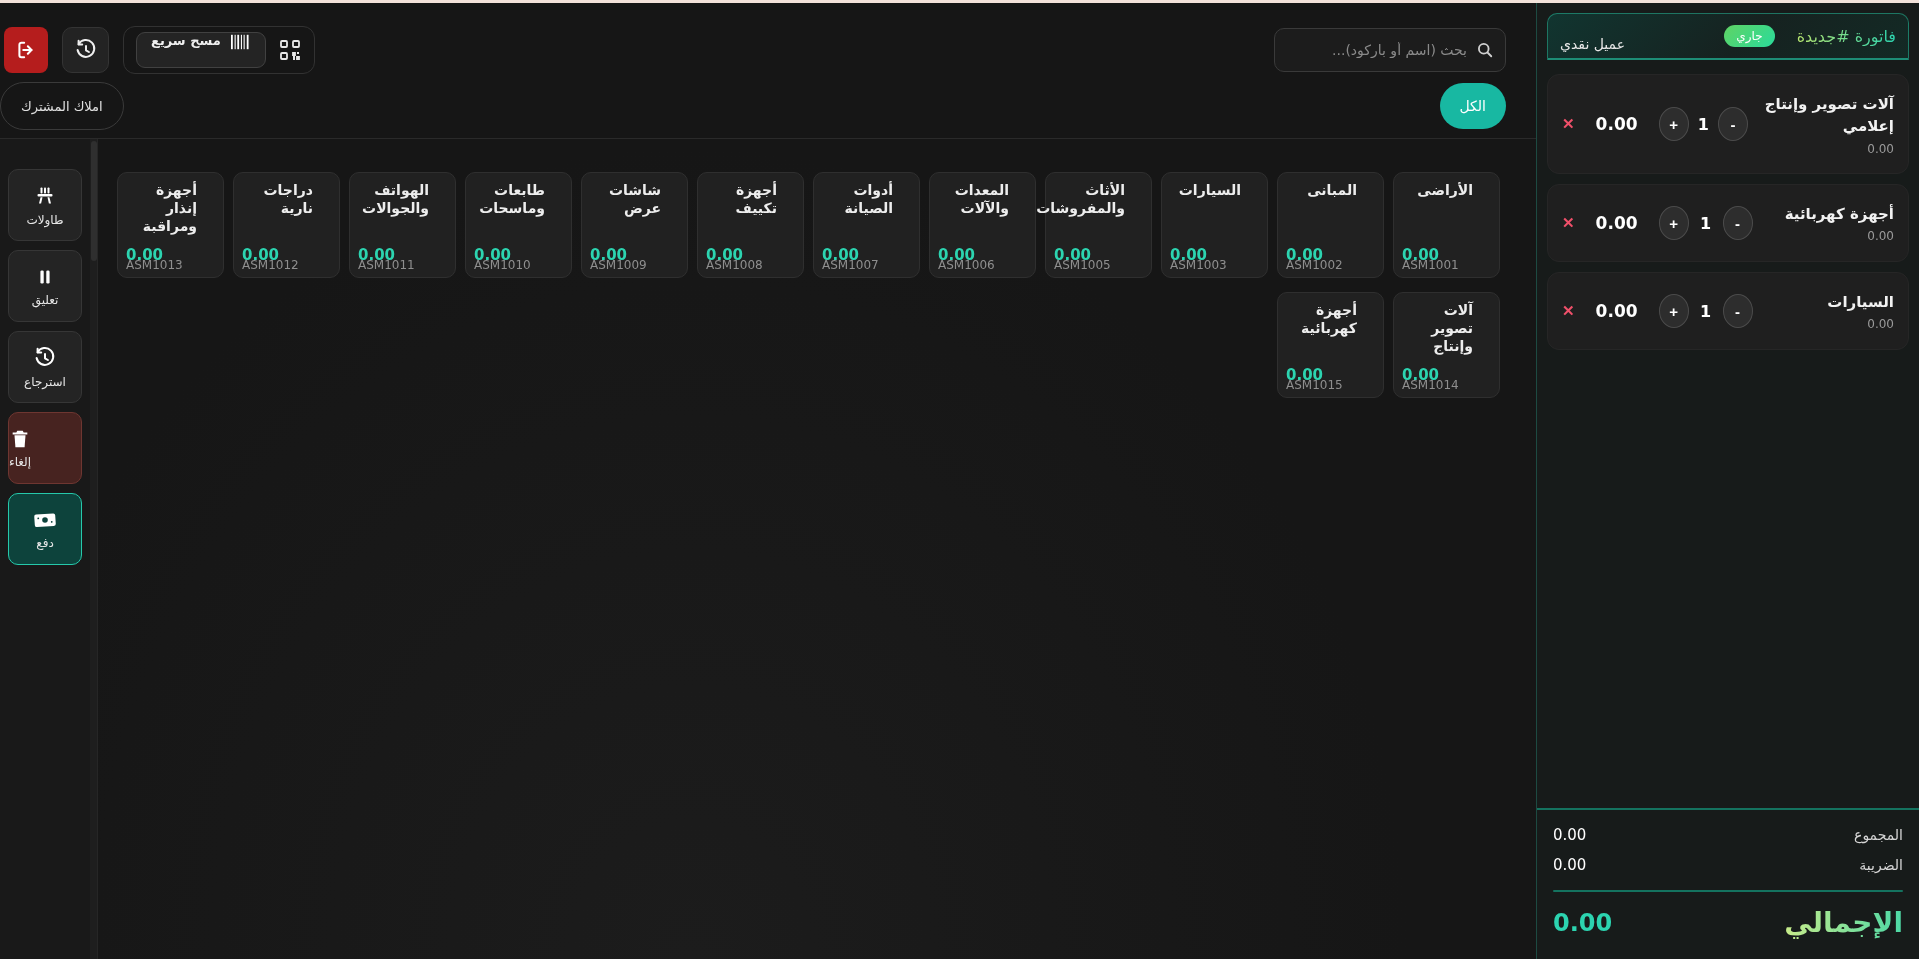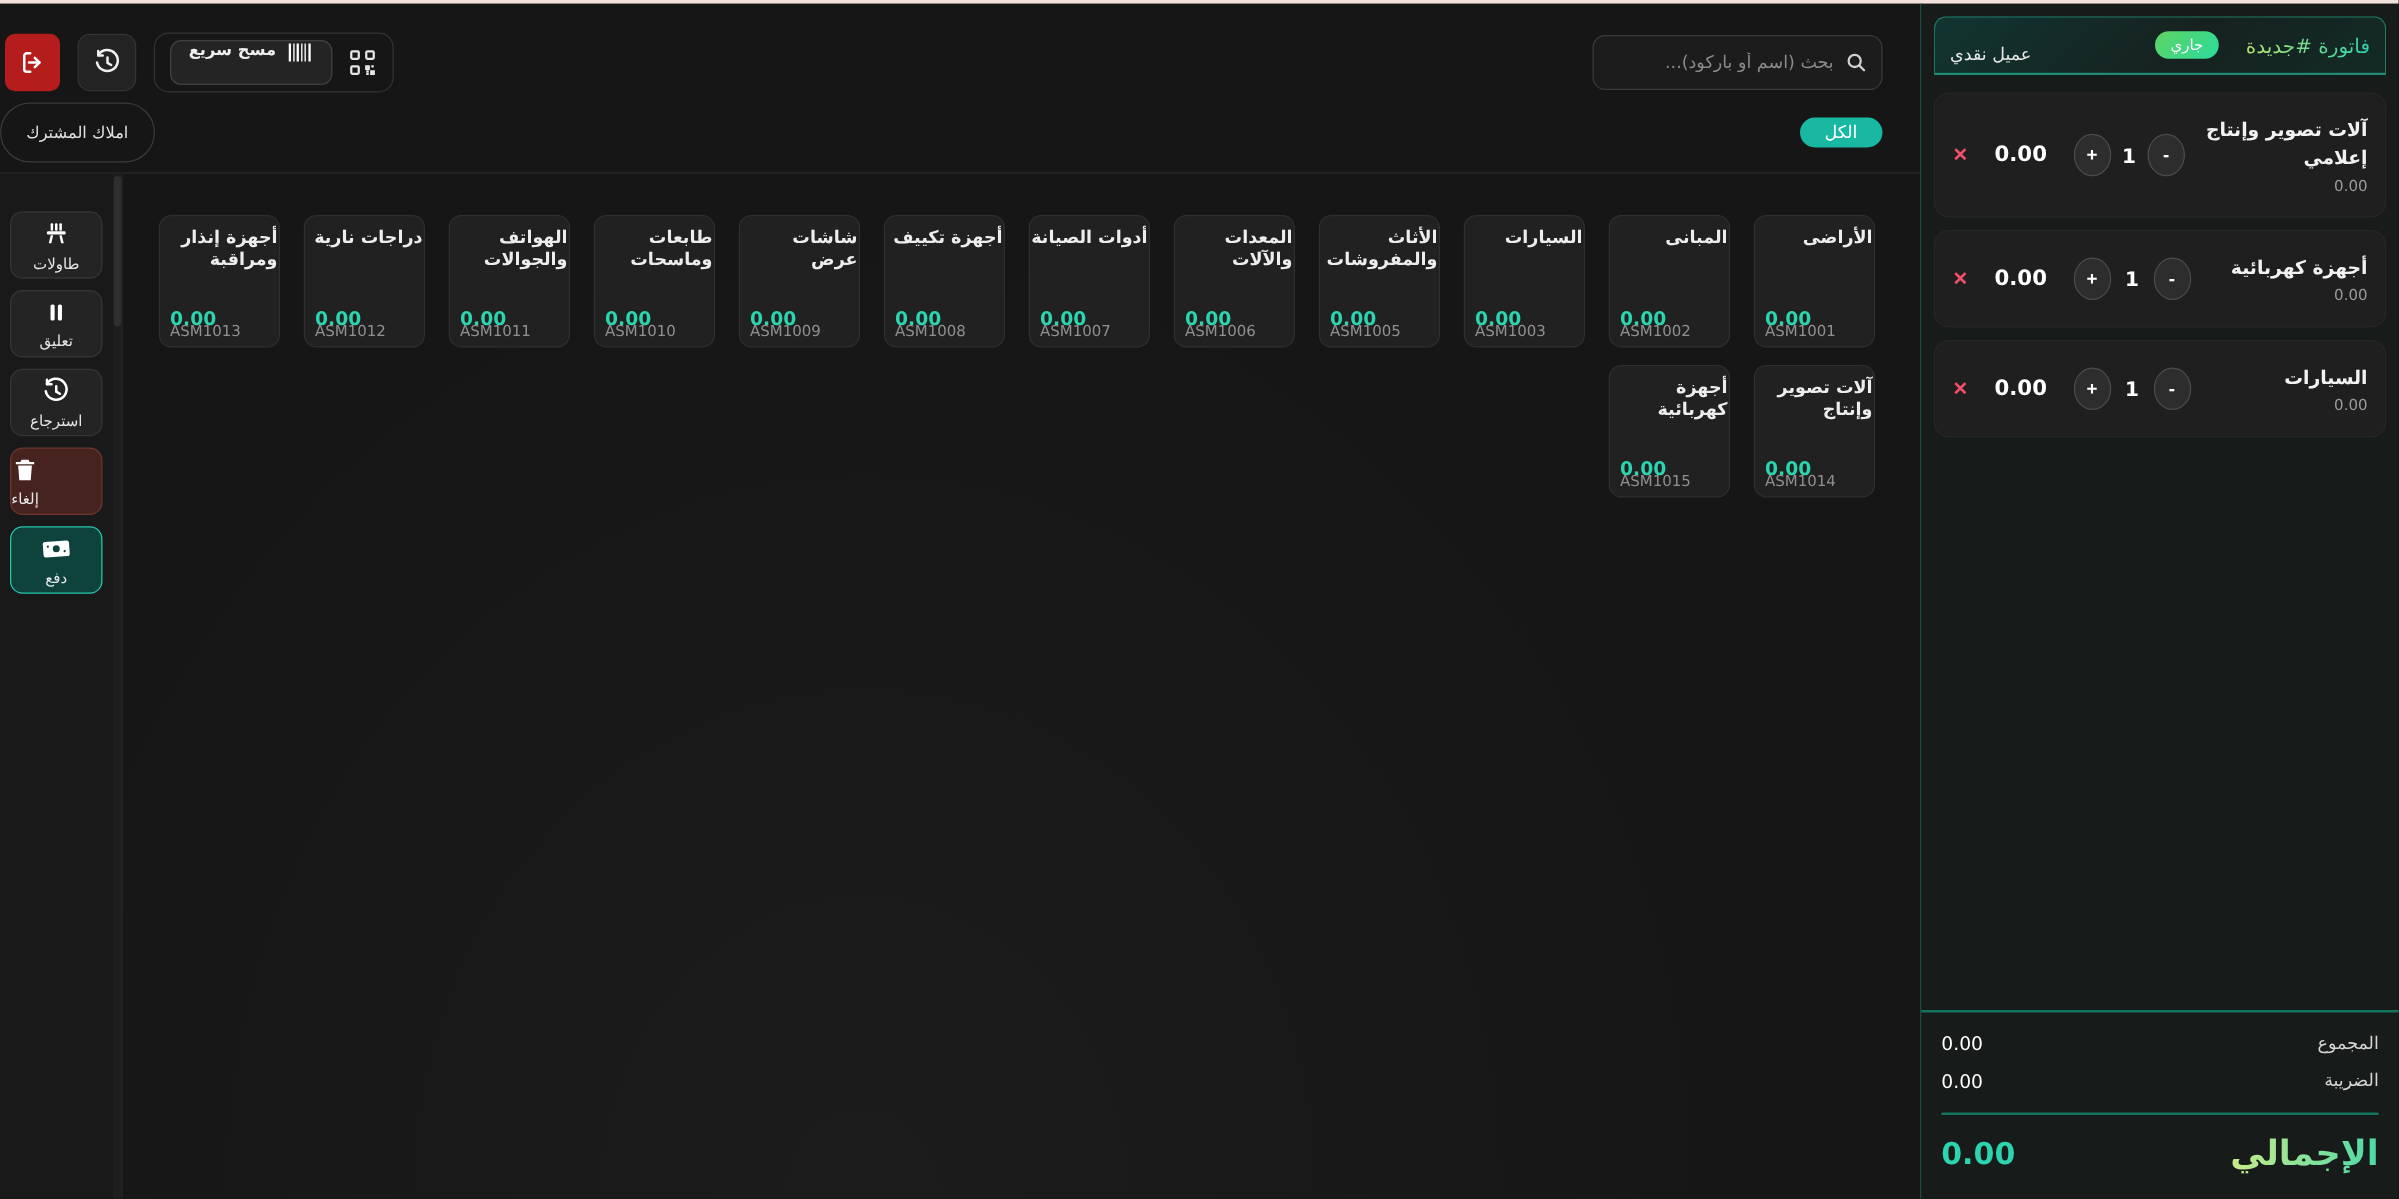--- a/index.html
+++ b/index.html
@@ -95,51 +95,51 @@
     color:#efefef; cursor:pointer; display:flex; align-items:center; justify-content:center;
   }
   .logout-btn {
     width:44px; height:46px; background:var(--logout-red,#b51d1d); border:none; border-radius:8px;
     color:#fff; cursor:pointer; display:flex; align-items:center; justify-content:center;
   }
 
   .chips-row { margin:16px 30px 0 0; display:flex; align-items:center; justify-content:space-between; height:34px; }
   .chip-all {
     background:var(--accent,#18b8a2); color:#fff; border:none; border-radius:999px;
-    height:24px; padding:0 20px; font-size:14px; cursor:pointer; font-family:inherit;
+    height:46px; padding:0 20px; font-size:14px; cursor:pointer; font-family:inherit;
   }
   .chip-group {
     background:transparent; color:#e0e0e0; border:1px solid #3a3a3a; border-radius:999px;
     height:48px; padding:0 20px; font-size:13px; cursor:pointer; font-family:inherit; margin-left:0;
   }
   .h-divider { height:1px; background:#2a2a2a; margin-top:15px; }
 
   .content { flex:1; display:flex; }
   .cards-area { flex:1; order:0; padding:33px 36px 0 0; }
   .v-scrollbar { order:1; width:8px; background:#1e1e1e; border-right:1px solid #262626; }
   .v-scrollbar .thumb { width:6px; height:120px; margin:2px auto; background:#2f2f2f; border-radius:3px; }
   .sidebar { order:2; width:90px; flex:0 0 90px; background:#191919; padding-top:30px;
     display:flex; flex-direction:column; align-items:center; gap:9px; }
   .side-btn {
-    width:74px; height:54px; border-radius:10px; background:#242424; border:1px solid #363636;
+    width:74px; height:72px; border-radius:10px; background:#242424; border:1px solid #363636;
     color:#e6e6e6; display:flex; flex-direction:column; align-items:center; justify-content:center;
     gap:5px; cursor:pointer; font-family:inherit;
   }
   .side-btn .side-label { font-size:12px; }
   .side-btn.danger { background:#472320; border-color:#6e3631;align-items:flex-end; }
   .side-btn.pay { background:#0d433c; border-color:#25c9ab; }
   .side-icon { display:flex; color:#fff; }
 
   .cards-grid {
     display:grid; grid-template-columns:repeat(12,107px);
     gap:14px 9px; justify-content:start;
   }
   .card {
-    width:97px; height:106px; background:#212121; border:1px solid #2f2f2f; border-radius:10px;
-    position:relative; padding:8px 1px; cursor:pointer;
+    width:107px; height:106px; background:#212121; border:1px solid #2f2f2f; border-radius:10px;
+    position:relative; padding:8px 26px; cursor:pointer;
   }
   .card-title { font-size:14px; font-weight:bold; color:#ededed; line-height:1.3; text-align:right; }
   .card-price { position:absolute; bottom:13px; left:8px; color:var(--price-teal,#2cd4b0);
     font-size:15px; font-weight:bold; direction:ltr; }
   .card-code { position:absolute; bottom:5px; left:8px; color:#8f8f8f; font-size:12px; direction:ltr; }
 </style>
 </head>
 <body>
 
 <div class="top-strip"></div>

